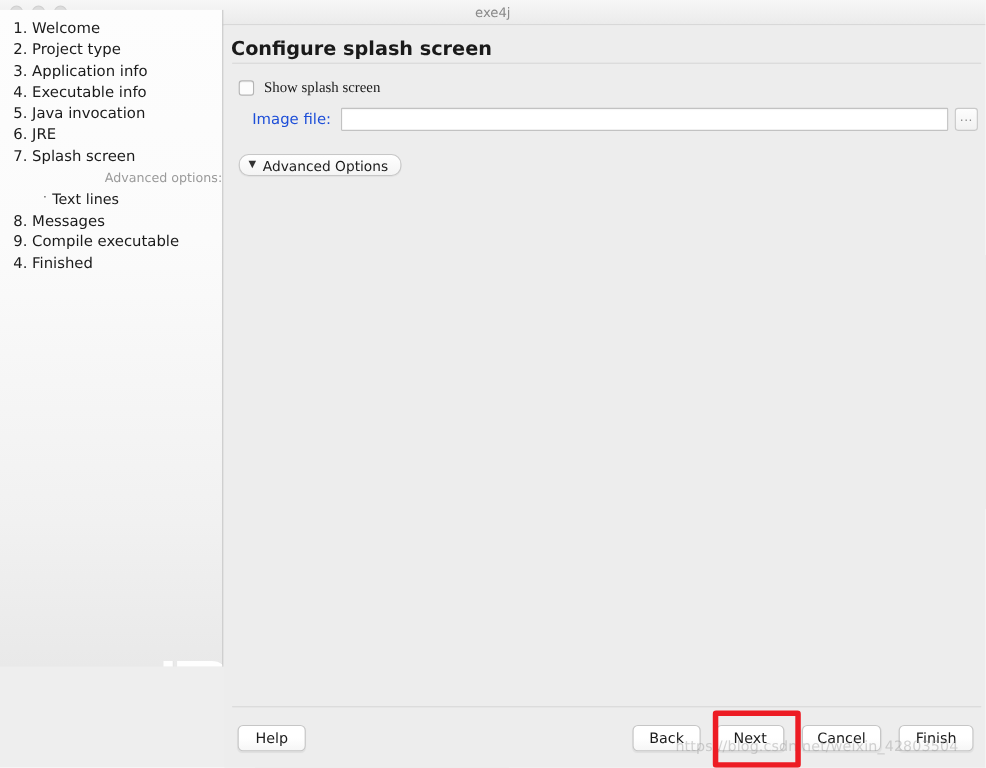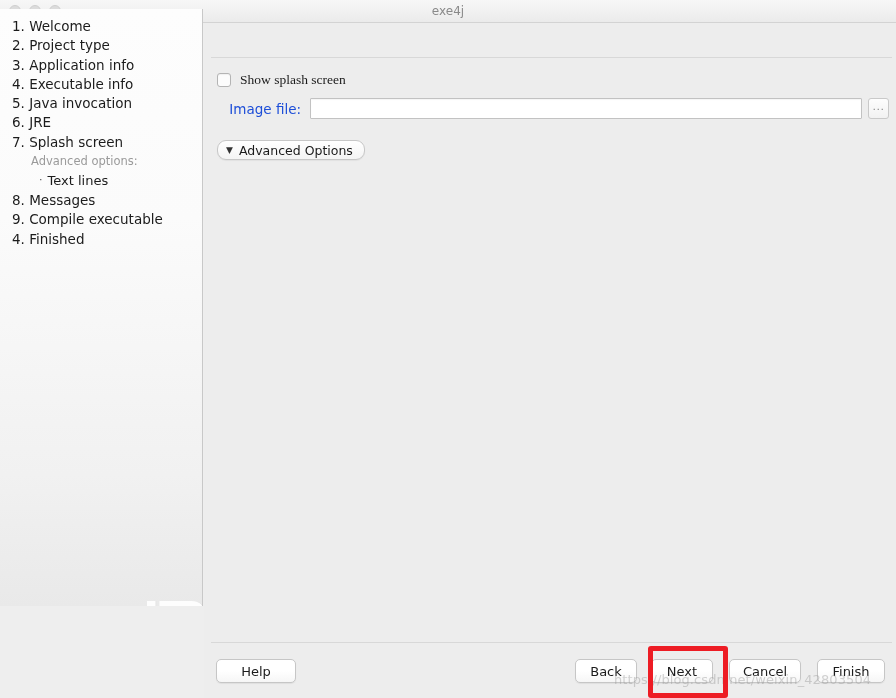--- a/index.html
+++ b/index.html
@@ -71,20 +71,21 @@
     line-height: 19.3px;
     white-space: nowrap;
     padding-left: 2px;
   }
   .step.current { font-weight: normal; }
   .step.sub-head {
     font-size: 11.5px;
     color: #9a9a9a;
     padding-left: 21px;
     line-height: 18px;
+    text-align: right;
   }
   .step.sub-item {
     font-size: 13px;
     color: #1b1b1b;
     padding-left: 29px;
     line-height: 20px;
   }
   .step.sub-item .bullet {
     color: #555;
     margin-right: 5px;
@@ -236,21 +237,21 @@
     border: 1px solid #c6c6c6;
     border-radius: 5px;
     font-size: 13px;
     color: #1b1b1b;
     display: flex;
     align-items: center;
     justify-content: center;
     box-shadow: 0 1px 1px rgba(0,0,0,0.06);
     font-family: "DejaVu Sans", "Liberation Sans", sans-serif;
   }
-  .btn-help   { left: 12px; width: 80px; }
+  .btn-help   { left: 12px; width: 62px; }
   .btn-back   { left: 371px; width: 62px; }
   .btn-next   { left: 447px; width: 62px; }
   .btn-cancel { left: 525px; width: 72px; }
   .btn-finish { left: 613px; width: 68px; }
 
   .highlight-box {
     position: absolute;
     left: 648px; top: 646px;
     width: 80px; height: 52px;
     border: 5px solid #ed1c24;
@@ -299,20 +300,21 @@
       <div class="step sub-item"><span class="bullet">·</span><span>Text lines</span></div>
       <div class="step">8. Messages</div>
       <div class="step">9. Compile executable</div>
       <div class="step">4. Finished</div>
     </div>
     <div class="exe4j-watermark">exe4j</div>
   </div>
 
   <div class="main">
 
+    <div class="page-title">Configure splash screen</div>
     <div class="hdr-divider"></div>
 
     <div class="checkbox-row">
       <div class="checkbox"></div>
       <div class="checkbox-label">Show splash screen</div>
     </div>
 
     <div class="field-row">
       <div class="field-label">Image file:</div>
       <input class="text-input" type="text" disabled="" placeholder="" style="">

